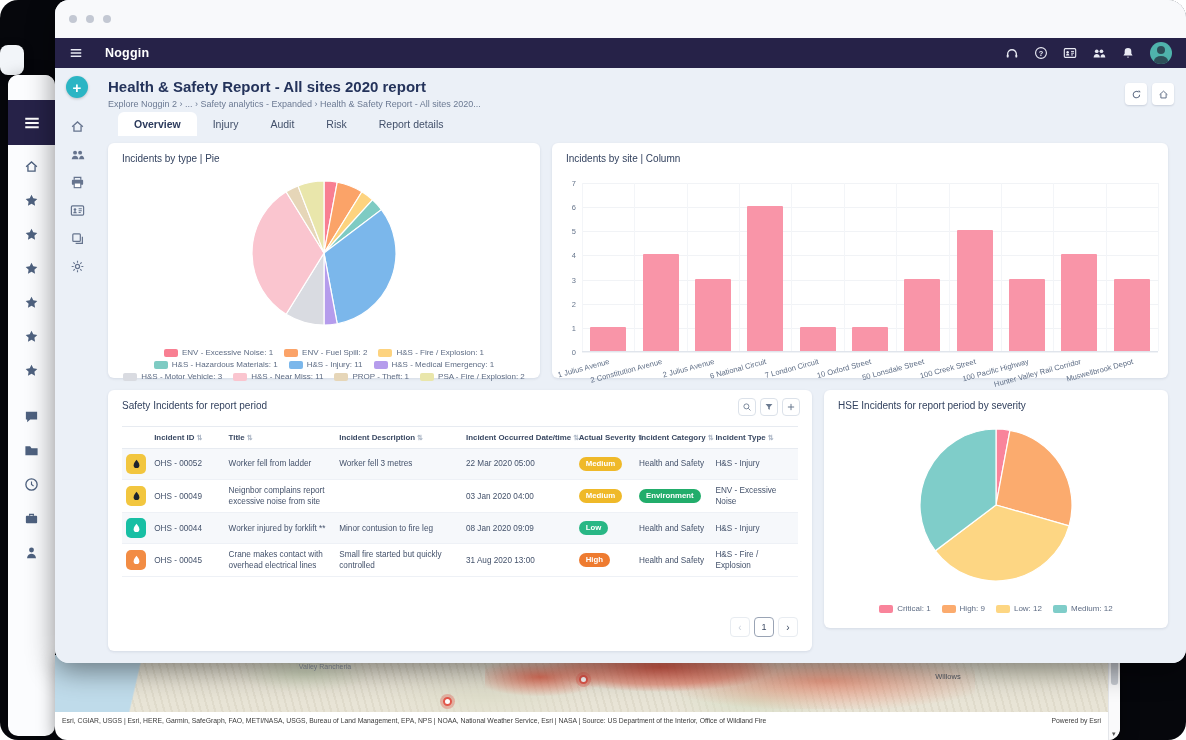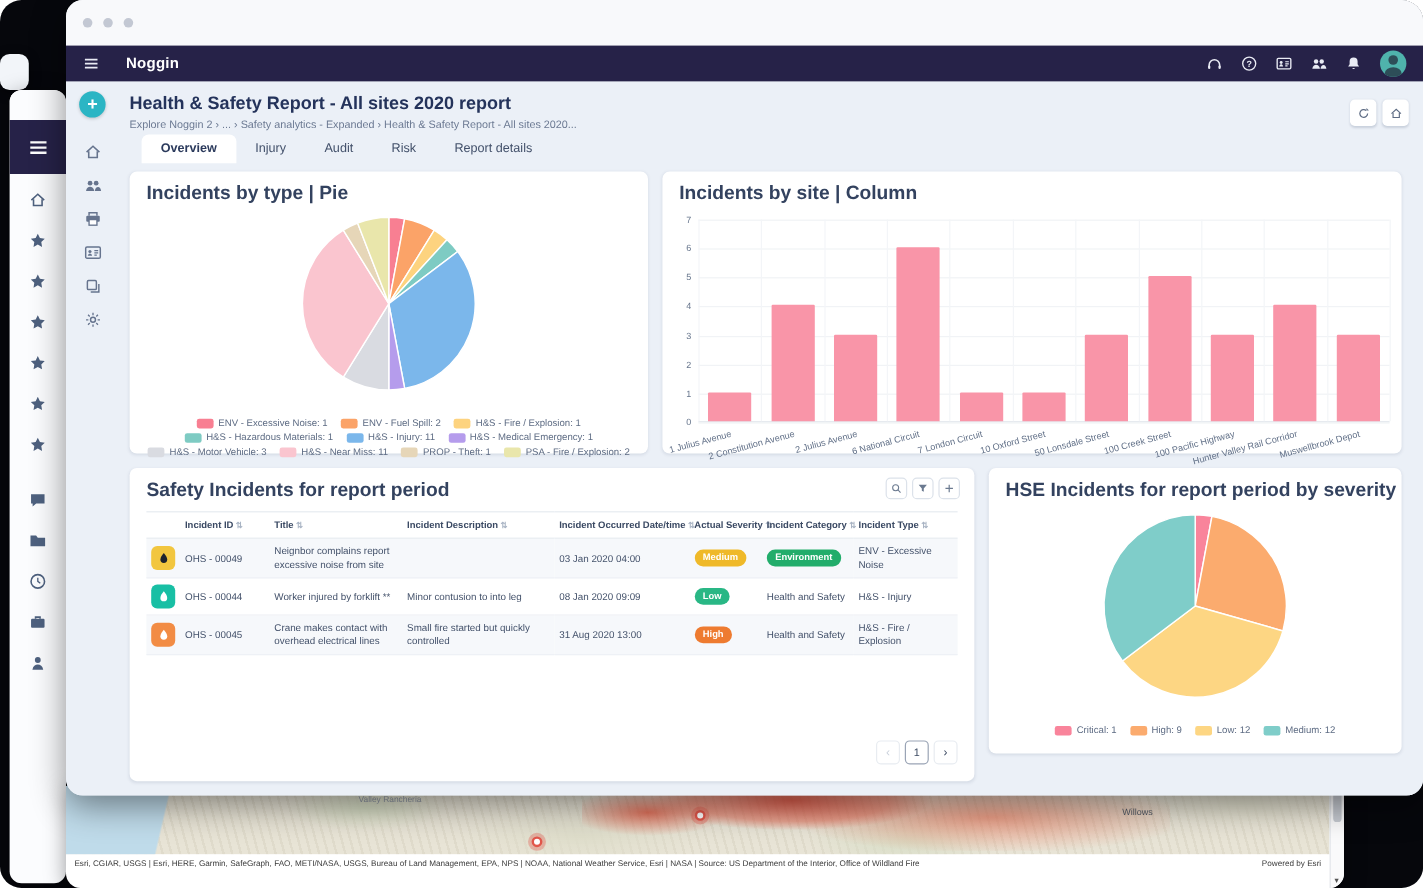--- a/index.html
+++ b/index.html
@@ -70,21 +70,21 @@
 .sq-btn{width:22px;height:22px;background:#fff;border-radius:4px;box-shadow:0 1px 2px rgba(9,30,66,.15);display:flex;align-items:center;justify-content:center;color:#5E6C84}
 .sq-btn svg{width:11px;height:11px}
 
 
 .tabs{position:absolute;left:63px;top:44px;display:flex;font-size:10.5px;color:#42506A;height:24px}
 .tab{padding:6px 16px 0;cursor:pointer;border-radius:6px 6px 0 0}
 .tab.active{background:#fff;font-weight:bold;color:#2B3A5C}
 
 
 .card{position:absolute;background:#fff;border-radius:6px;box-shadow:0 1px 3px rgba(9,30,66,.1)}
-.card-title{position:absolute;left:14px;top:10px;font-size:16px;font-weight:bold;color:#33425F}
+.card-title{position:absolute;left:14px;top:10px;font-size:10px;font-weight:normal;color:#33425F}
 #card-pie{left:53px;top:75px;width:432px;height:235px}
 #card-col{left:497px;top:75px;width:616px;height:235px}
 #card-table{left:53px;top:322px;width:704px;height:261px}
 #card-sev{left:769px;top:322px;width:344px;height:238px}
 
 
 .pie-svg{position:absolute;left:0}
 #pie-type{top:26px;width:432px;height:178px}
 #pie-sev{top:28px;width:344px;height:164px}
 .pie-legend{position:absolute;left:8px;right:8px;display:flex;flex-wrap:wrap;justify-content:center;column-gap:11px;row-gap:3px;font-size:8px;color:#5E6C84}
@@ -490,39 +490,55 @@
               </thead>
             <tbody id="tbl-body">
                 <tr>
       <td>
                     <span class="flame" style="background:#F2C63F">
                       <svg viewBox="0 0 16 16">
                         <path d="M8 2.2C6.1 4.5 4.5 6.6 4.5 8.9a3.5 3.5 0 0 0 7 0C11.5 6.6 9.9 4.5 8 2.2z" fill="#1d232e"></path>
                       </svg>
                     </span>
                   </td>
+      <td>OHS - 00052</td>
+      <td>Worker fell from ladder</td>
+      <td>Worker fell 3 metres</td>
+      <td>22 Mar 2020 05:00</td>
+      <td><span class="badge" style="background:#EFB929">Medium</span></td>
+      <td>Health and Safety</td>
+      <td>H&amp;S - Injury</td>
+                </tr>
+                <tr>
+      <td>
+                    <span class="flame" style="background:#F2C63F">
+                      <svg viewBox="0 0 16 16">
+                        <path d="M8 2.2C6.1 4.5 4.5 6.6 4.5 8.9a3.5 3.5 0 0 0 7 0C11.5 6.6 9.9 4.5 8 2.2z" fill="#1d232e"></path>
+                      </svg>
+                    </span>
+                  </td>
       <td>OHS - 00049</td>
       <td>Neignbor complains report excessive noise from site</td>
       <td></td>
       <td>03 Jan 2020 04:00</td>
       <td><span class="badge" style="background:#EFB929">Medium</span></td>
       <td><span class="badge" style="background:#22AD6B">Environment</span></td>
       <td>ENV - Excessive Noise</td>
                 </tr>
                 <tr>
       <td>
                     <span class="flame" style="background:#18BFA4">
                       <svg viewBox="0 0 16 16">
                         <path d="M8 2.2C6.1 4.5 4.5 6.6 4.5 8.9a3.5 3.5 0 0 0 7 0C11.5 6.6 9.9 4.5 8 2.2z" fill="#ffffff"></path>
                       </svg>
                     </span>
                   </td>
       <td>OHS - 00044</td>
       <td>Worker injured by forklift **</td>
-      <td>Minor contusion to into leg</td>
+      <td>Minor contusion to fire leg</td>
       <td>08 Jan 2020 09:09</td>
       <td><span class="badge" style="background:#29B785">Low</span></td>
       <td>Health and Safety</td>
       <td>H&amp;S - Injury</td>
                 </tr>
                 <tr>
       <td>
                     <span class="flame" style="background:#F28C44">
                       <svg viewBox="0 0 16 16">
                         <path d="M8 2.2C6.1 4.5 4.5 6.6 4.5 8.9a3.5 3.5 0 0 0 7 0C11.5 6.6 9.9 4.5 8 2.2z" fill="#ffffff"></path>

